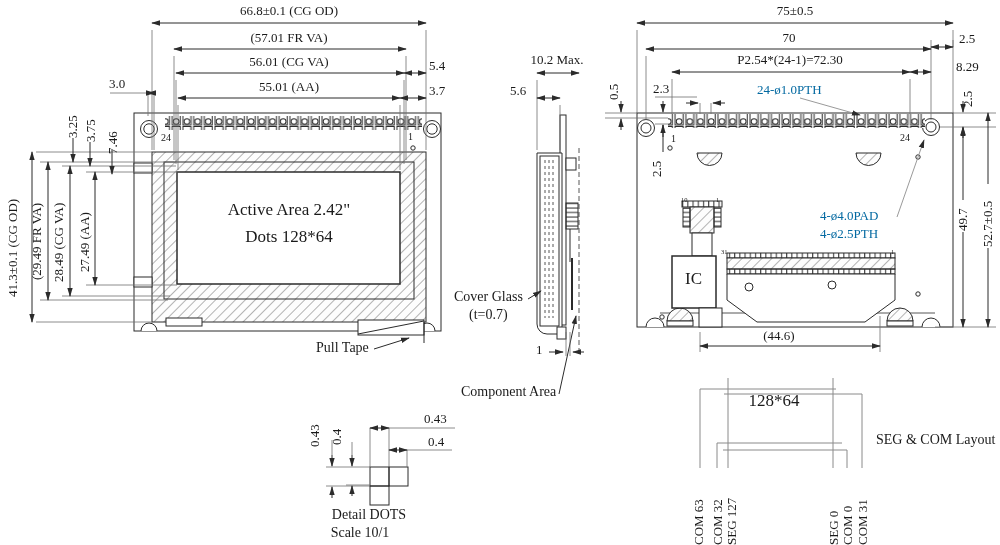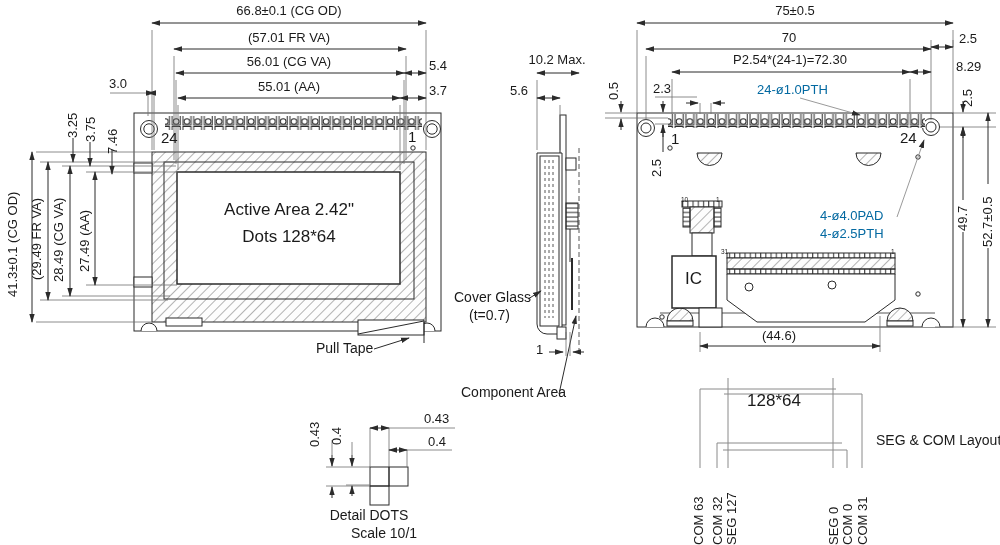--- a/index.html
+++ b/index.html
@@ -1,24 +1,24 @@
 <!DOCTYPE html>
 <html><head>
 <meta charset="utf-8">
 <style>
   html,body{margin:0;padding:0;background:#fff;}
   #canvas{position:relative;width:1000px;height:545px;background:#ffffff;overflow:hidden;
-          font-family:Liberation Sans, sans-serif;color:#1a1a1a;}
+          font-family:Liberation Serif, serif;color:#1a1a1a;}
   svg{position:absolute;left:0;top:0;}
   .t{position:absolute;font-size:13px;line-height:14px;white-space:nowrap;color:#1a1a1a;}
   .c{transform:translateX(-50%);}           
   .r{transform:rotate(-90deg);transform-origin:left top;} 
   .big{font-size:17px;}
   .lab{font-size:14px;}
-  .tiny{font-size:15px;}
+  .tiny{font-size:10px;}
   .micro{font-size:6.5px;}
   .gray{color:#0369a1;}
   .wbg{background:#fff;padding:0 1px;}
 </style>
 </head>
 <body>
 
 <div id="canvas">
 
 <svg width="1000" height="545" viewBox="0 0 1000 545">
@@ -264,21 +264,21 @@
 <div class="t micro" style="left:721px;top:245px">31</div>
 <div class="t micro" style="left:891px;top:245px">1</div>
 <div class="t micro" style="left:681px;top:193px">10</div>
 <div class="t micro" style="left:716px;top:193px">1</div>
 
 <div class="t" style="left:424px;top:412px">0.43</div>
 <div class="t" style="left:428px;top:435px">0.4</div>
 <div class="t r" style="left:308px;top:447px;width:34px">0.43</div>
 <div class="t r" style="left:330px;top:445px;width:28px">0.4</div>
 <div class="t lab c" style="left:369px;top:508px">Detail DOTS</div>
-<div class="t lab c" style="left:384px;top:526px">Scale 10/1</div>
+<div class="t lab c" style="left:360px;top:526px">Scale 10/1</div>
 
 <div class="t big c" style="left:774px;top:394px">128*64</div>
 <div class="t lab" style="left:876px;top:433px">SEG &amp; COM  Layout</div>
 <div class="t r" style="left:692px;top:545px;width:62px">COM 63</div>
 <div class="t r" style="left:711px;top:545px;width:62px">COM 32</div>
 <div class="t r" style="left:725px;top:545px;width:66px">SEG 127</div>
 <div class="t r" style="left:827px;top:545px;width:54px">SEG 0</div>
 <div class="t r" style="left:841px;top:545px;width:56px">COM 0</div>
 <div class="t r" style="left:856px;top:545px;width:60px">COM 31</div>
 

